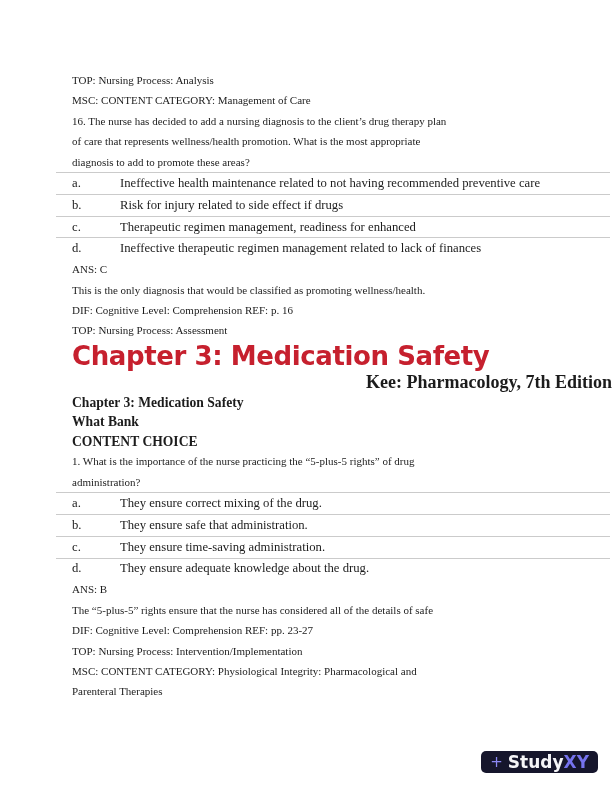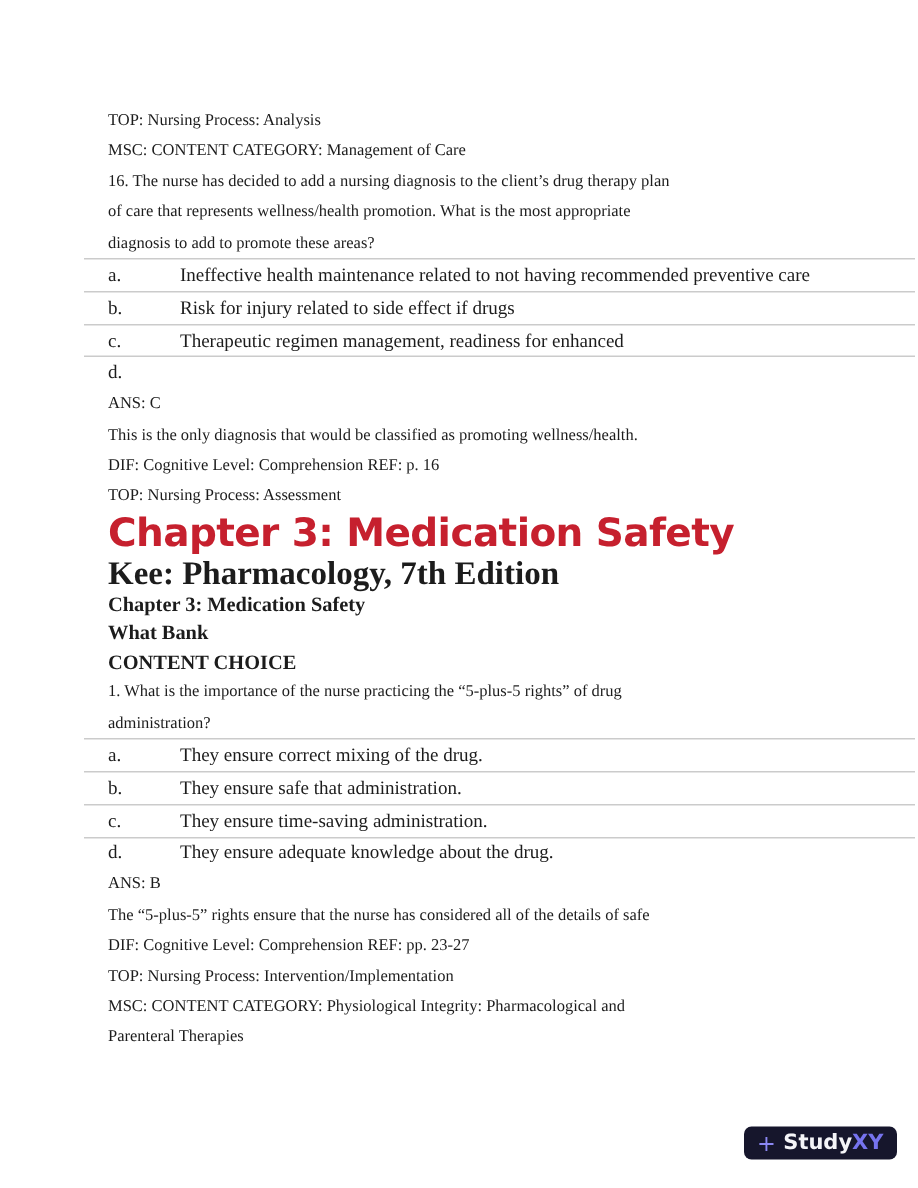--- a/index.html
+++ b/index.html
@@ -11,30 +11,30 @@
   .content{position:absolute;left:72px;top:70px;width:540px;}
   .line{font-size:11px;line-height:20.4px;white-space:nowrap;}
   .opts{margin-left:-16px;width:554px;}
   .opt-row{display:flex;border-top:1px solid #cbcbcb;height:20.8px;align-items:center;}
   .opt-letter{width:64px;padding-left:16px;box-sizing:border-box;font-size:12.7px;flex:none;}
   .opt-text{font-size:12.7px;white-space:nowrap;}
   .chapter-title{
     font-family:"DejaVu Sans", sans-serif;font-weight:bold;color:#c6202e;
     font-size:26px;line-height:30px;letter-spacing:-0.4px;white-space:nowrap;
   }
-  .book-title{font-weight:bold;font-size:22px;line-height:22px;white-space:nowrap;}
+  .book-title{font-weight:bold;font-size:18px;line-height:22px;white-space:nowrap;text-align:right;}
   .bold-line{font-weight:bold;font-size:13.6px;line-height:19.5px;white-space:nowrap;}
   .badge{
     position:absolute;right:14px;top:751px;height:22px;
     background:#16162c;border-radius:5px;
     display:flex;align-items:center;padding:0 9px;gap:5px;
     font-family:"DejaVu Sans", sans-serif;
   }
   .badge .plus{color:#8b87f3;font-size:15px;font-weight:500;line-height:1;}
-  .badge .brand{font-size:14px;font-weight:bold;line-height:1;}
+  .badge .brand{font-size:17px;font-weight:bold;line-height:1;}
   .badge .brand .study{color:#f5f5f8;}
   .badge .brand .xy{color:#7673ee;}
 </style>
 </head>
 <body>
 
 <div class="content">
 
   <div class="line">TOP: Nursing Process: Analysis</div>
   <div class="line">MSC: CONTENT CATEGORY: Management of Care</div>
@@ -50,20 +50,21 @@
     <div class="opt-row">
       <span class="opt-letter">b.</span>
       <span class="opt-text">Risk for injury related to side effect if drugs</span>
     </div>
     <div class="opt-row">
       <span class="opt-letter">c.</span>
       <span class="opt-text">Therapeutic regimen management, readiness for enhanced</span>
     </div>
     <div class="opt-row">
       <span class="opt-letter">d.</span>
+      <span class="opt-text">Ineffective therapeutic regimen management related to lack of finances</span>
     </div>
   </div>
 
   <div class="line">ANS: C</div>
   <div class="line">This is the only diagnosis that would be classified as promoting wellness/health.</div>
   <div class="line">DIF: Cognitive Level: Comprehension REF: p. 16</div>
   <div class="line">TOP: Nursing Process: Assessment</div>
 
   <div class="chapter-title">Chapter 3: Medication Safety</div>
   <div class="book-title">Kee: Pharmacology, 7th Edition</div>

